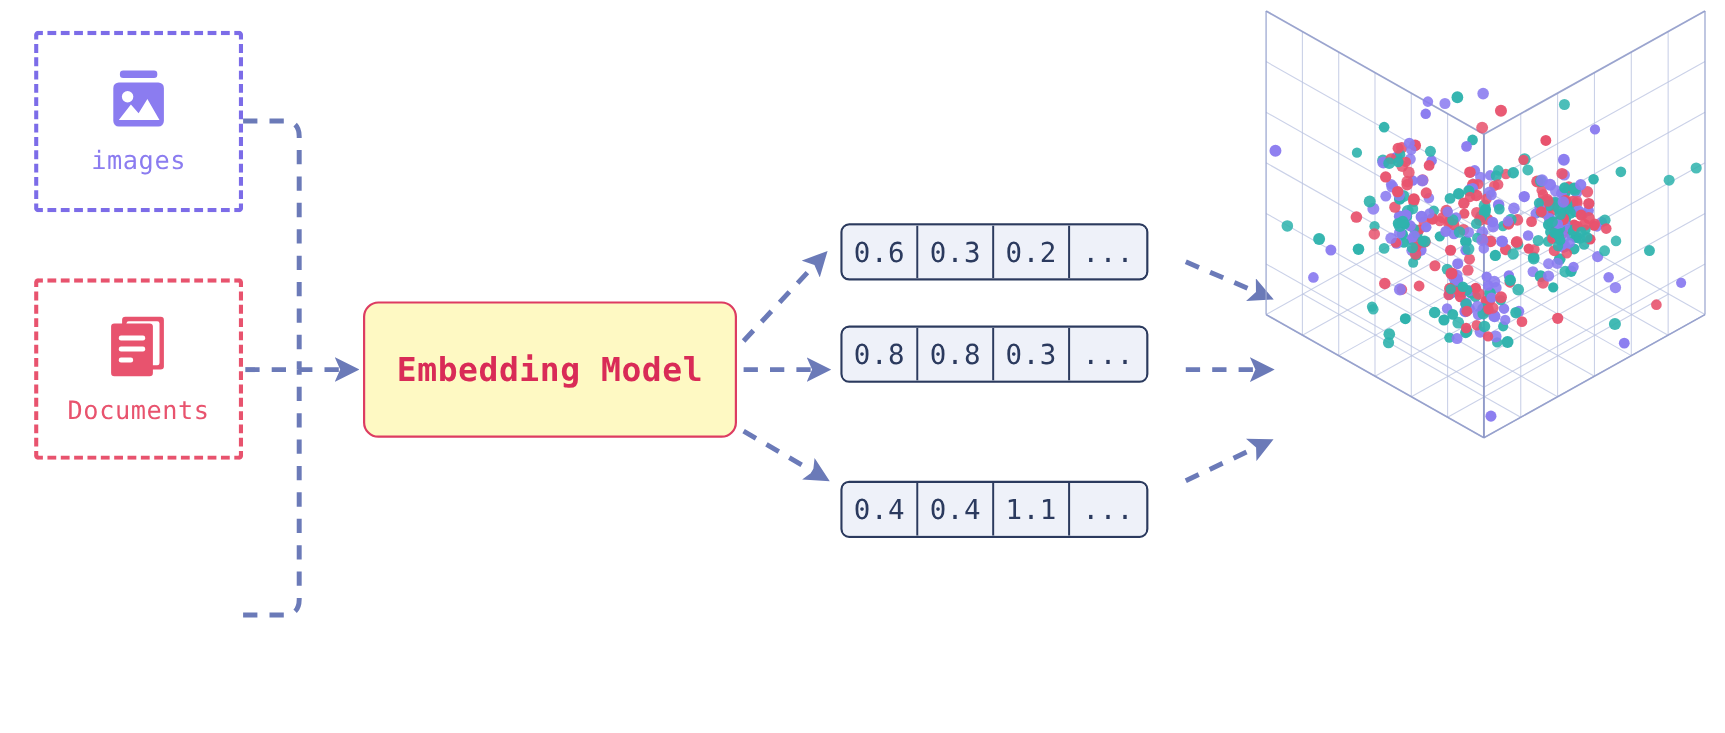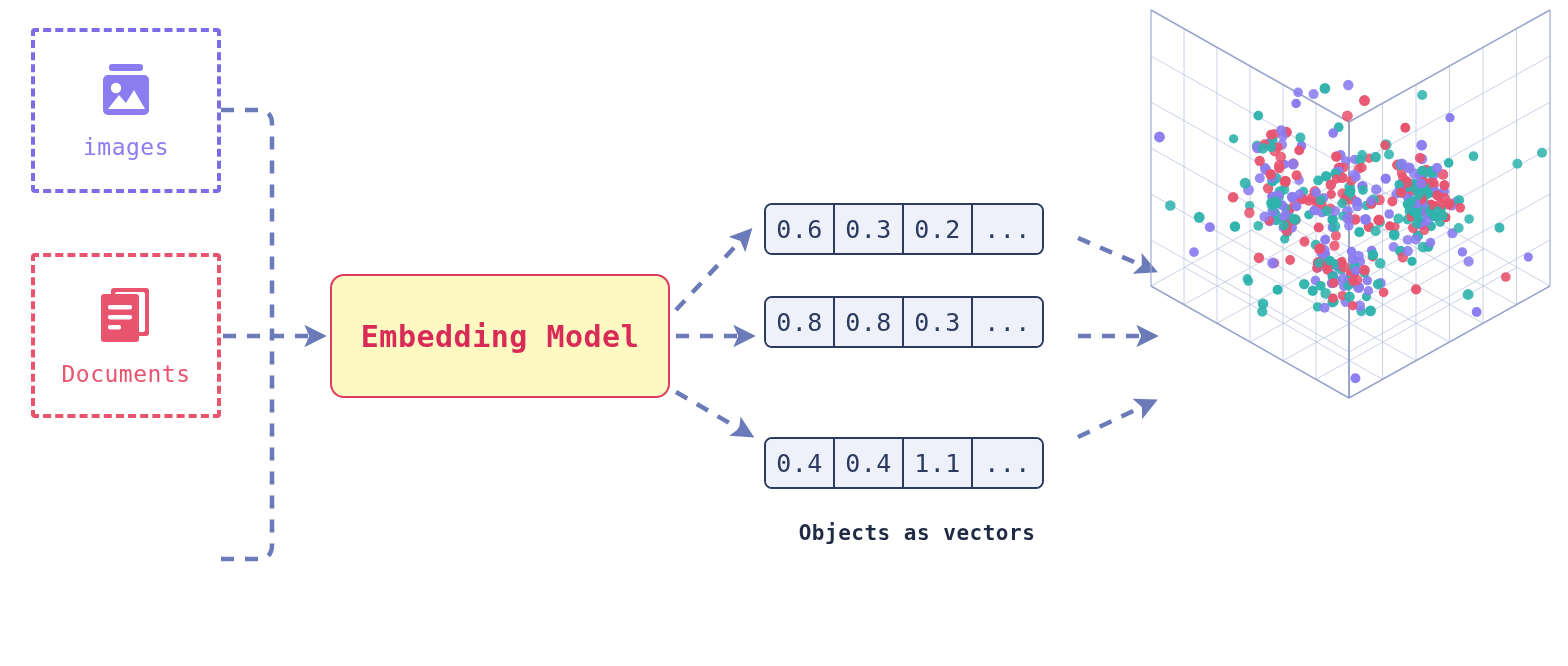--- a/index.html
+++ b/index.html
@@ -199,21 +199,20 @@
     <div class="vector-cell">0.3</div>
     <div class="vector-cell">...</div>
   </div>
   <div class="vector-row" id="vec-2">
     <div class="vector-cell">0.4</div>
     <div class="vector-cell">0.4</div>
     <div class="vector-cell">1.1</div>
     <div class="vector-cell">...</div>
   </div>
 
-  <div id="vectors-caption">Objects as vectors</div>
 
   <svg id="cube-layer" viewBox="0 0 1568 666">
     <g id="cube-grid">
         <line x1="1349.0" y1="398.0" x2="1151.0" y2="286.0" stroke="#b9c2e0" stroke-width="1" opacity="0.75"></line>
         <line x1="1349.0" y1="398.0" x2="1550.0" y2="286.0" stroke="#b9c2e0" stroke-width="1" opacity="0.75"></line>
         <line x1="1382.5" y1="379.3" x2="1184.5" y2="267.3" stroke="#b9c2e0" stroke-width="1" opacity="0.75"></line>
         <line x1="1316.0" y1="379.3" x2="1517.0" y2="267.3" stroke="#b9c2e0" stroke-width="1" opacity="0.75"></line>
         <line x1="1416.0" y1="360.7" x2="1218.0" y2="248.7" stroke="#b9c2e0" stroke-width="1" opacity="0.75"></line>
         <line x1="1283.0" y1="360.7" x2="1484.0" y2="248.7" stroke="#b9c2e0" stroke-width="1" opacity="0.75"></line>
         <line x1="1449.5" y1="342.0" x2="1251.5" y2="230.0" stroke="#b9c2e0" stroke-width="1" opacity="0.75"></line>

